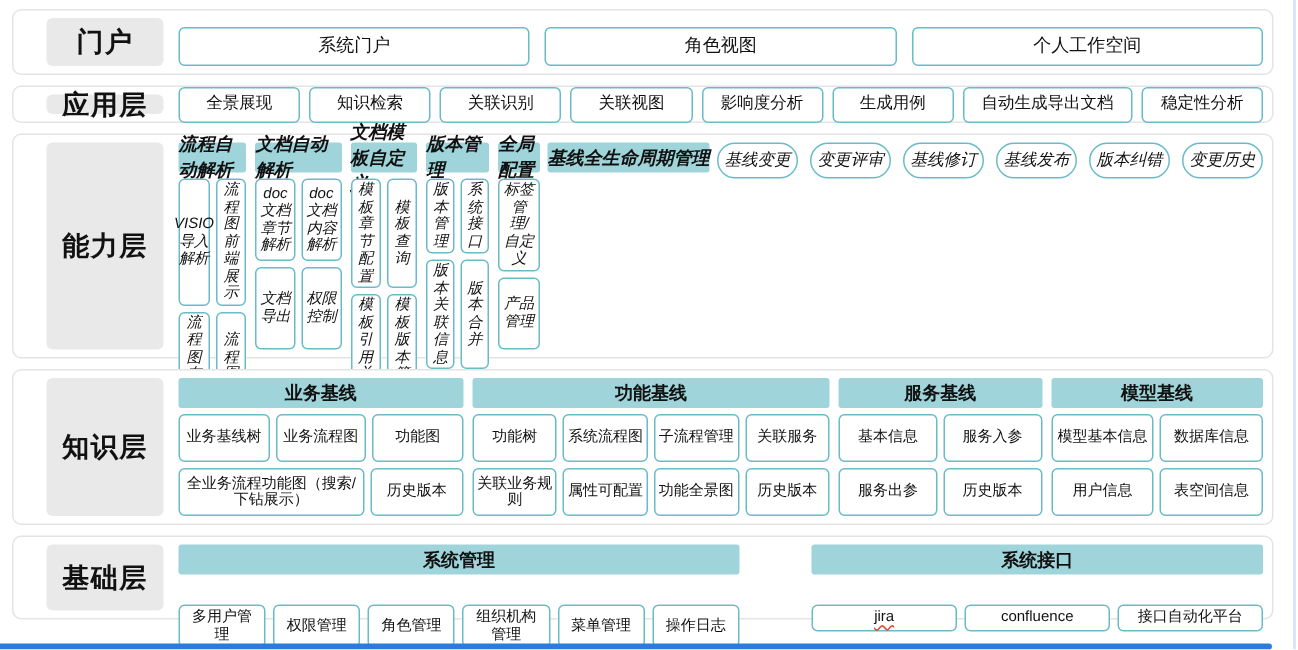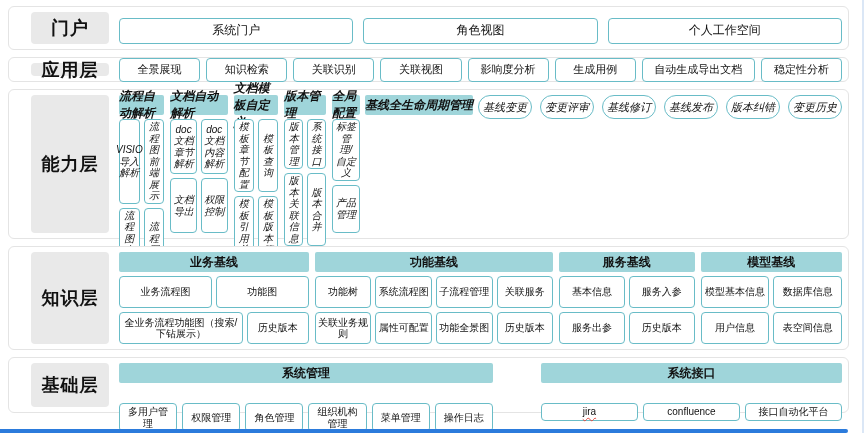--- a/index.html
+++ b/index.html
@@ -192,20 +192,21 @@
   </div>
 
   <div class="band band-knw">
     <div class="layer-label">知识层</div>
     <div class="knw-content">
 
       <div class="group" style="flex:196">
         <div class="hdr">业务基线</div>
         <div class="group-rows">
           <div class="group-row">
+            <div class="box">业务基线树</div>
             <div class="box">业务流程图</div>
             <div class="box">功能图</div>
           </div>
           <div class="group-row">
             <div class="box wide2">全业务流程功能图（搜索/下钻展示）</div>
             <div class="box">历史版本</div>
           </div>
         </div>
       </div>
 

